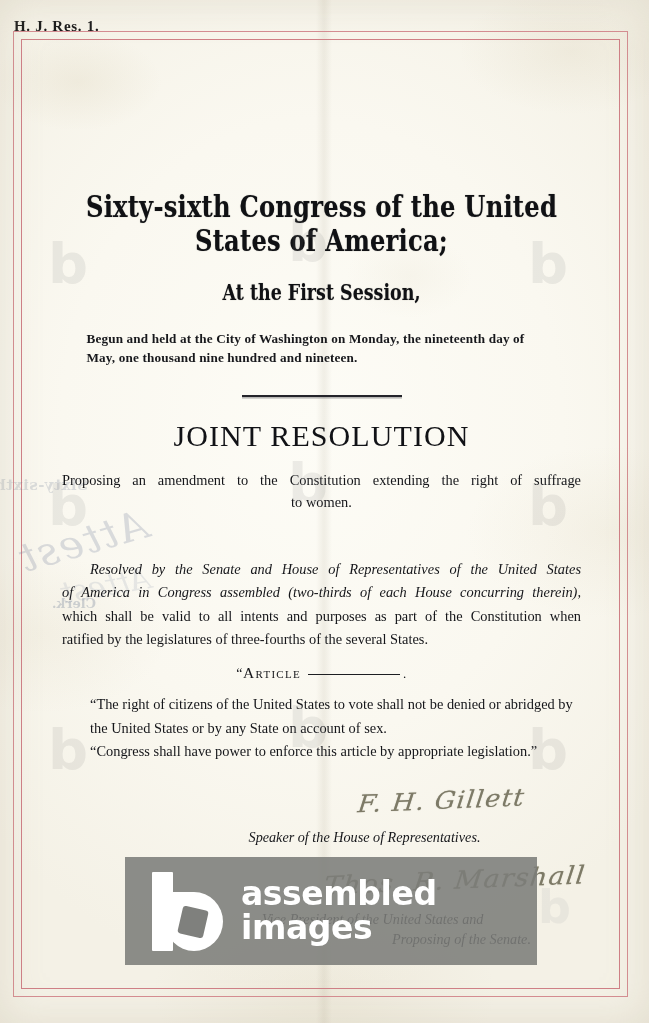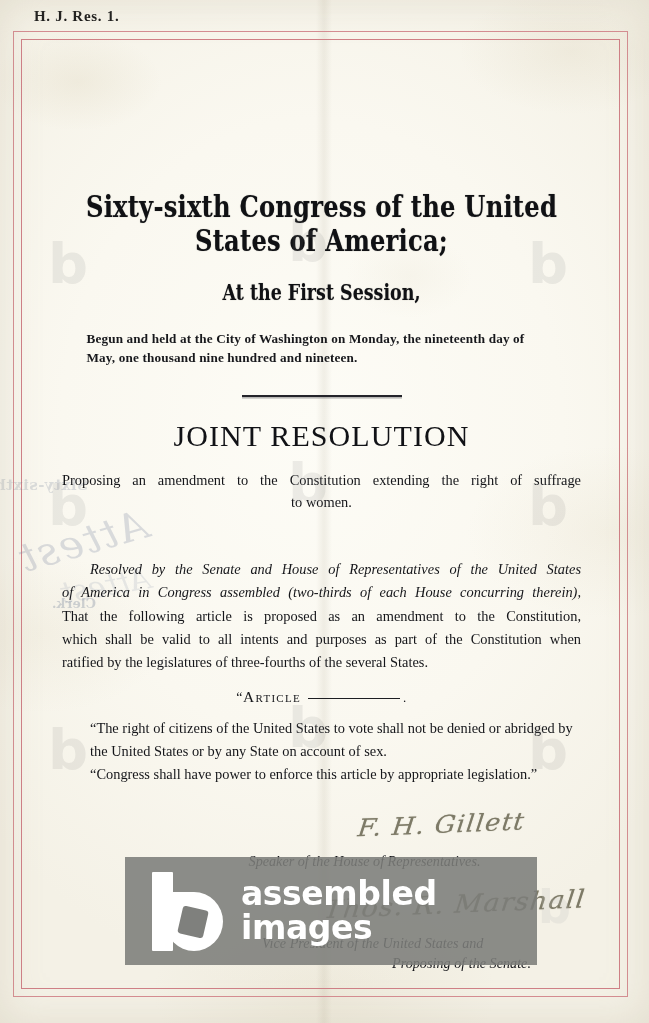--- a/index.html
+++ b/index.html
@@ -55,27 +55,26 @@
   .border-inner {
     left: 21px; top: 39px; right: 29px; bottom: 34px;
     border-width: 1.4px;
     border-color: #cf7f86;
   }
 
   
   .slug {
     position: absolute;
     left: 14px;
-    top: 8px;
+    top: 18px;
     font-family: "Liberation Serif", serif;
     font-weight: bold;
     font-size: 15px;
     letter-spacing: .7px;
     color: #1b1b1b;
-    margin-left: 20px;
   }
 
   
   .content {
     position: absolute;
     left: 62px;
     right: 68px;
     top: 176px;
     color: #15161a;
   }
@@ -374,21 +373,20 @@
     <div class="jr-heading">JOINT RESOLUTION</div>
 
     <div class="jr-sub">
       <span class="l1">Proposing an amendment to the Constitution extending the right of suffrage</span>
       <span class="l2">to women.</span>
     </div>
 
     <div class="body-block">
       <p class="jline ital indent-1">Resolved by the Senate and House of Representatives of the United States</p>
       <p class="jline ital">of America in Congress assembled (two-thirds of each House concurring therein),</p>
-      <p class="jline">That the following article is proposed as an amendment to the Constitution,</p>
       <p class="jline">which shall be valid to all intents and purposes as part of the Constitution when</p>
       <p class="jline last">ratified by the legislatures of three-fourths of the several States.</p>
     </div>
 
     <div class="article-line">
       <span class="lead">“</span><span class="sc">Article</span><span class="blank"></span><span>.</span>
     </div>
 
     <div class="amend">
       <p class="indent-1">“The right of citizens of the United States to vote shall not be denied or abridged by the United States or by any State on account of sex.</p>

